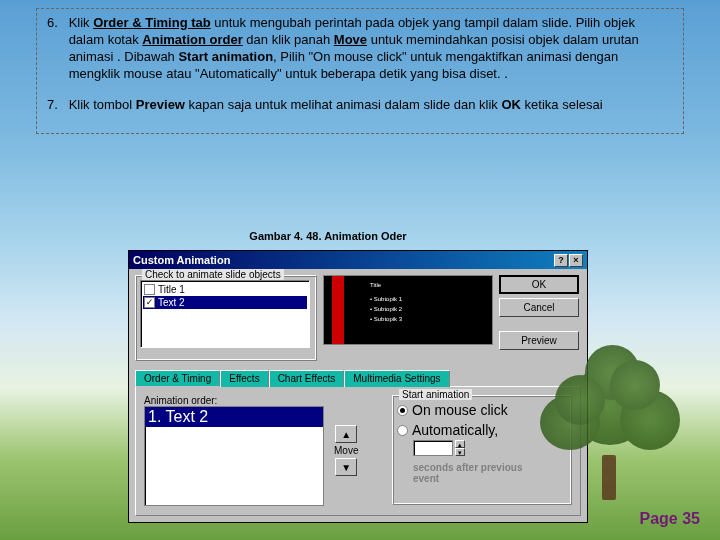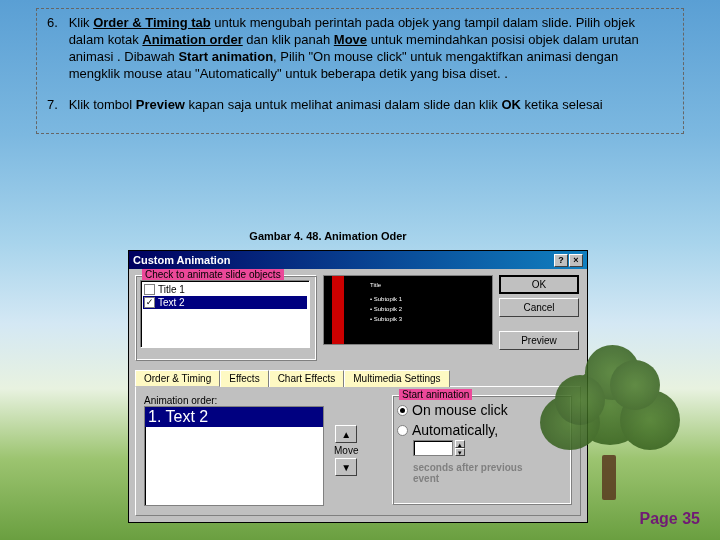--- a/index.html
+++ b/index.html
@@ -67,21 +67,21 @@
   .top-row { display: flex; gap: 6px; }
   .group {
     border: 1px solid #808080;
     border-top-color: #fff; border-left-color: #fff;
     box-shadow: inset 1px 1px #808080, inset -1px -1px #fff;
     padding: 4px;
     position: relative;
   }
   .group-label {
     position: absolute; top: -7px; left: 6px;
-    background: #ec4899; padding: 0 3px;
+    background: #e5e5e5; padding: 0 3px;
     font-size: 10px;
   }
   .obj-list {
     width: 170px; height: 68px;
     background: #fff;
     border: 1px solid #808080;
     border-right-color: #fff; border-bottom-color: #fff;
     box-shadow: inset 1px 1px #000;
     font-size: 10px;
     padding: 2px;
@@ -100,21 +100,21 @@
     background: #c0c0c0;
     border-top: 1px solid #fff; border-left: 1px solid #fff;
     border-right: 1px solid #404040; border-bottom: 1px solid #404040;
     padding: 3px 2px;
     font-size: 10px;
     text-align: center;
     cursor: pointer;
   }
   .tabs { display: flex; margin-top: 8px; }
   .tab {
-    background: #fef9c3;
+    background: #14b8a6;
     border-top: 1px solid #fff; border-left: 1px solid #fff; border-right: 1px solid #808080;
     padding: 2px 8px; font-size: 10px;
     position: relative; top: 1px;
     cursor: pointer;
   }
   .tab.active { border-bottom: 1px solid #c0c0c0; z-index: 2; }
   .tab-panel {
     border-top: 1px solid #fff; border-left: 1px solid #fff;
     border-right: 1px solid #808080; border-bottom: 1px solid #808080;
     padding: 8px; display: flex; gap: 10px;

